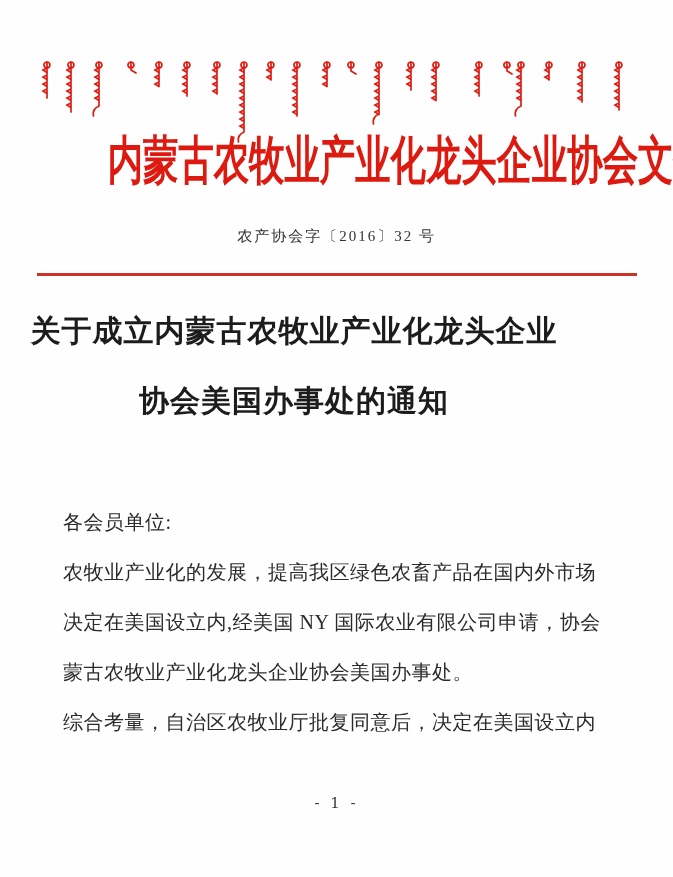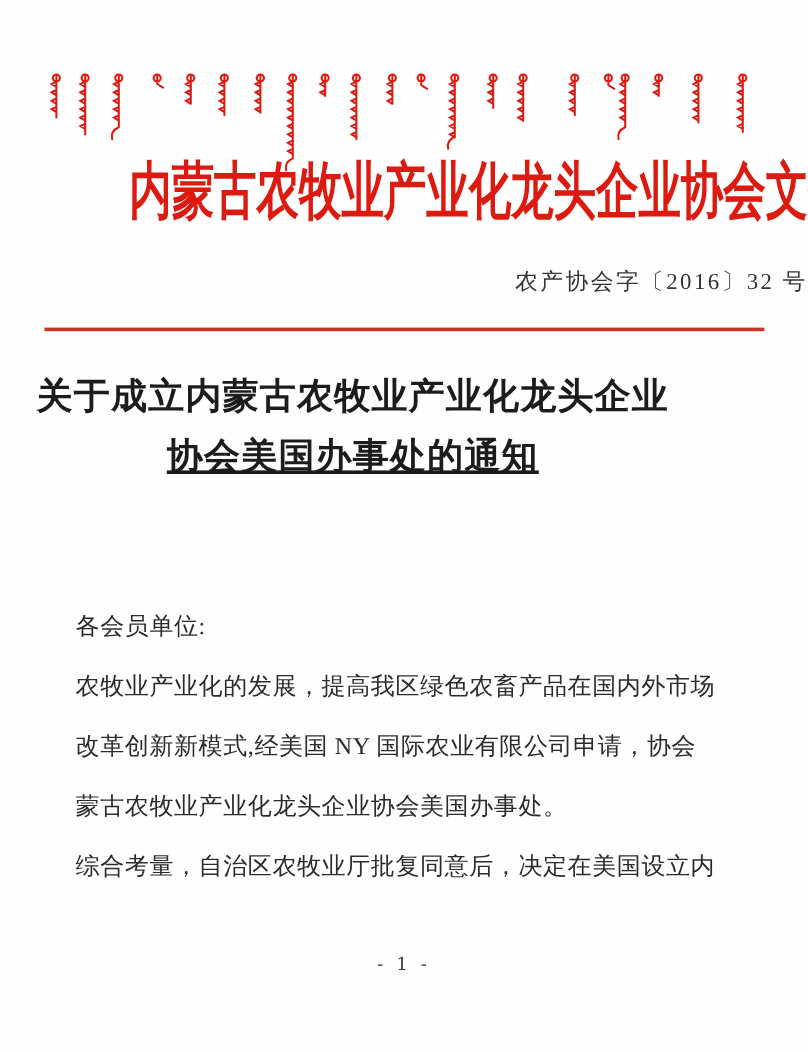--- a/index.html
+++ b/index.html
@@ -17,35 +17,35 @@
   .banner svg{position:absolute;top:0;overflow:visible;}
   .masthead-title{
     position:absolute;top:132px;left:0;width:673px;
     text-align:center;white-space:nowrap;
     font-size:52px;line-height:58px;font-weight:bold;
     transform:scaleX(0.68);
     letter-spacing:0px;
   }
   .doc-number{
     position:absolute;top:223px;left:0;width:673px;
-    text-align:right;
-    font-size:19px;line-height:26px;letter-spacing:2px;
+    text-align:center;
+    font-size:15px;line-height:26px;letter-spacing:2px;
     color:#333333;
   }
   .divider{
     position:absolute;top:273px;left:37px;width:600px;height:3px;
   }
   .notice-title{
     position:absolute;left:0;width:588px;
     text-align:center;font-weight:bold;
     font-size:30px;line-height:34px;letter-spacing:1px;
     color:#1c1c1c;white-space:nowrap;
   }
   .notice-title.l1{top:314px;}
-  .notice-title.l2{top:364px;text-decoration:underline;}
+  .notice-title.l2{top:384px;}
   .body-block{
     position:absolute;top:497px;left:63px;width:578px;
     font-size:20px;line-height:50px;letter-spacing:0.5px;
     color:#2b2b2b;
   }
   .body-line{white-space:nowrap;}
   .body-line.indent{padding-left:45px;}
   .page-number{
     position:absolute;top:793px;left:0;width:673px;
     text-align:center;
@@ -131,20 +131,20 @@
 
   <div class="divider" style="background: rgb(204, 53, 38);"></div>
 
   <div class="notice-title l1">关于成立内蒙古农牧业产业化龙头企业</div>
 
   <div class="notice-title l2">协会美国办事处的通知</div>
 
   <div class="body-block">
     <div class="body-line">各会员单位:</div>
     <div class="body-line">农牧业产业化的发展，提高我区绿色农畜产品在国内外市场</div>
-    <div class="body-line">改革创新新模式,经美国 NY 国际农业有限公司申请，协会</div>
+    <div class="body-line">决定在美国设立内,经美国 NY 国际农业有限公司申请，协会</div>
     <div class="body-line">蒙古农牧业产业化龙头企业协会美国办事处。</div>
     <div class="body-line">综合考量，自治区农牧业厅批复同意后，决定在美国设立内</div>
   </div>
 
   <div class="page-number">- 1 -</div>
 
 </div>
 
 </body></html>

